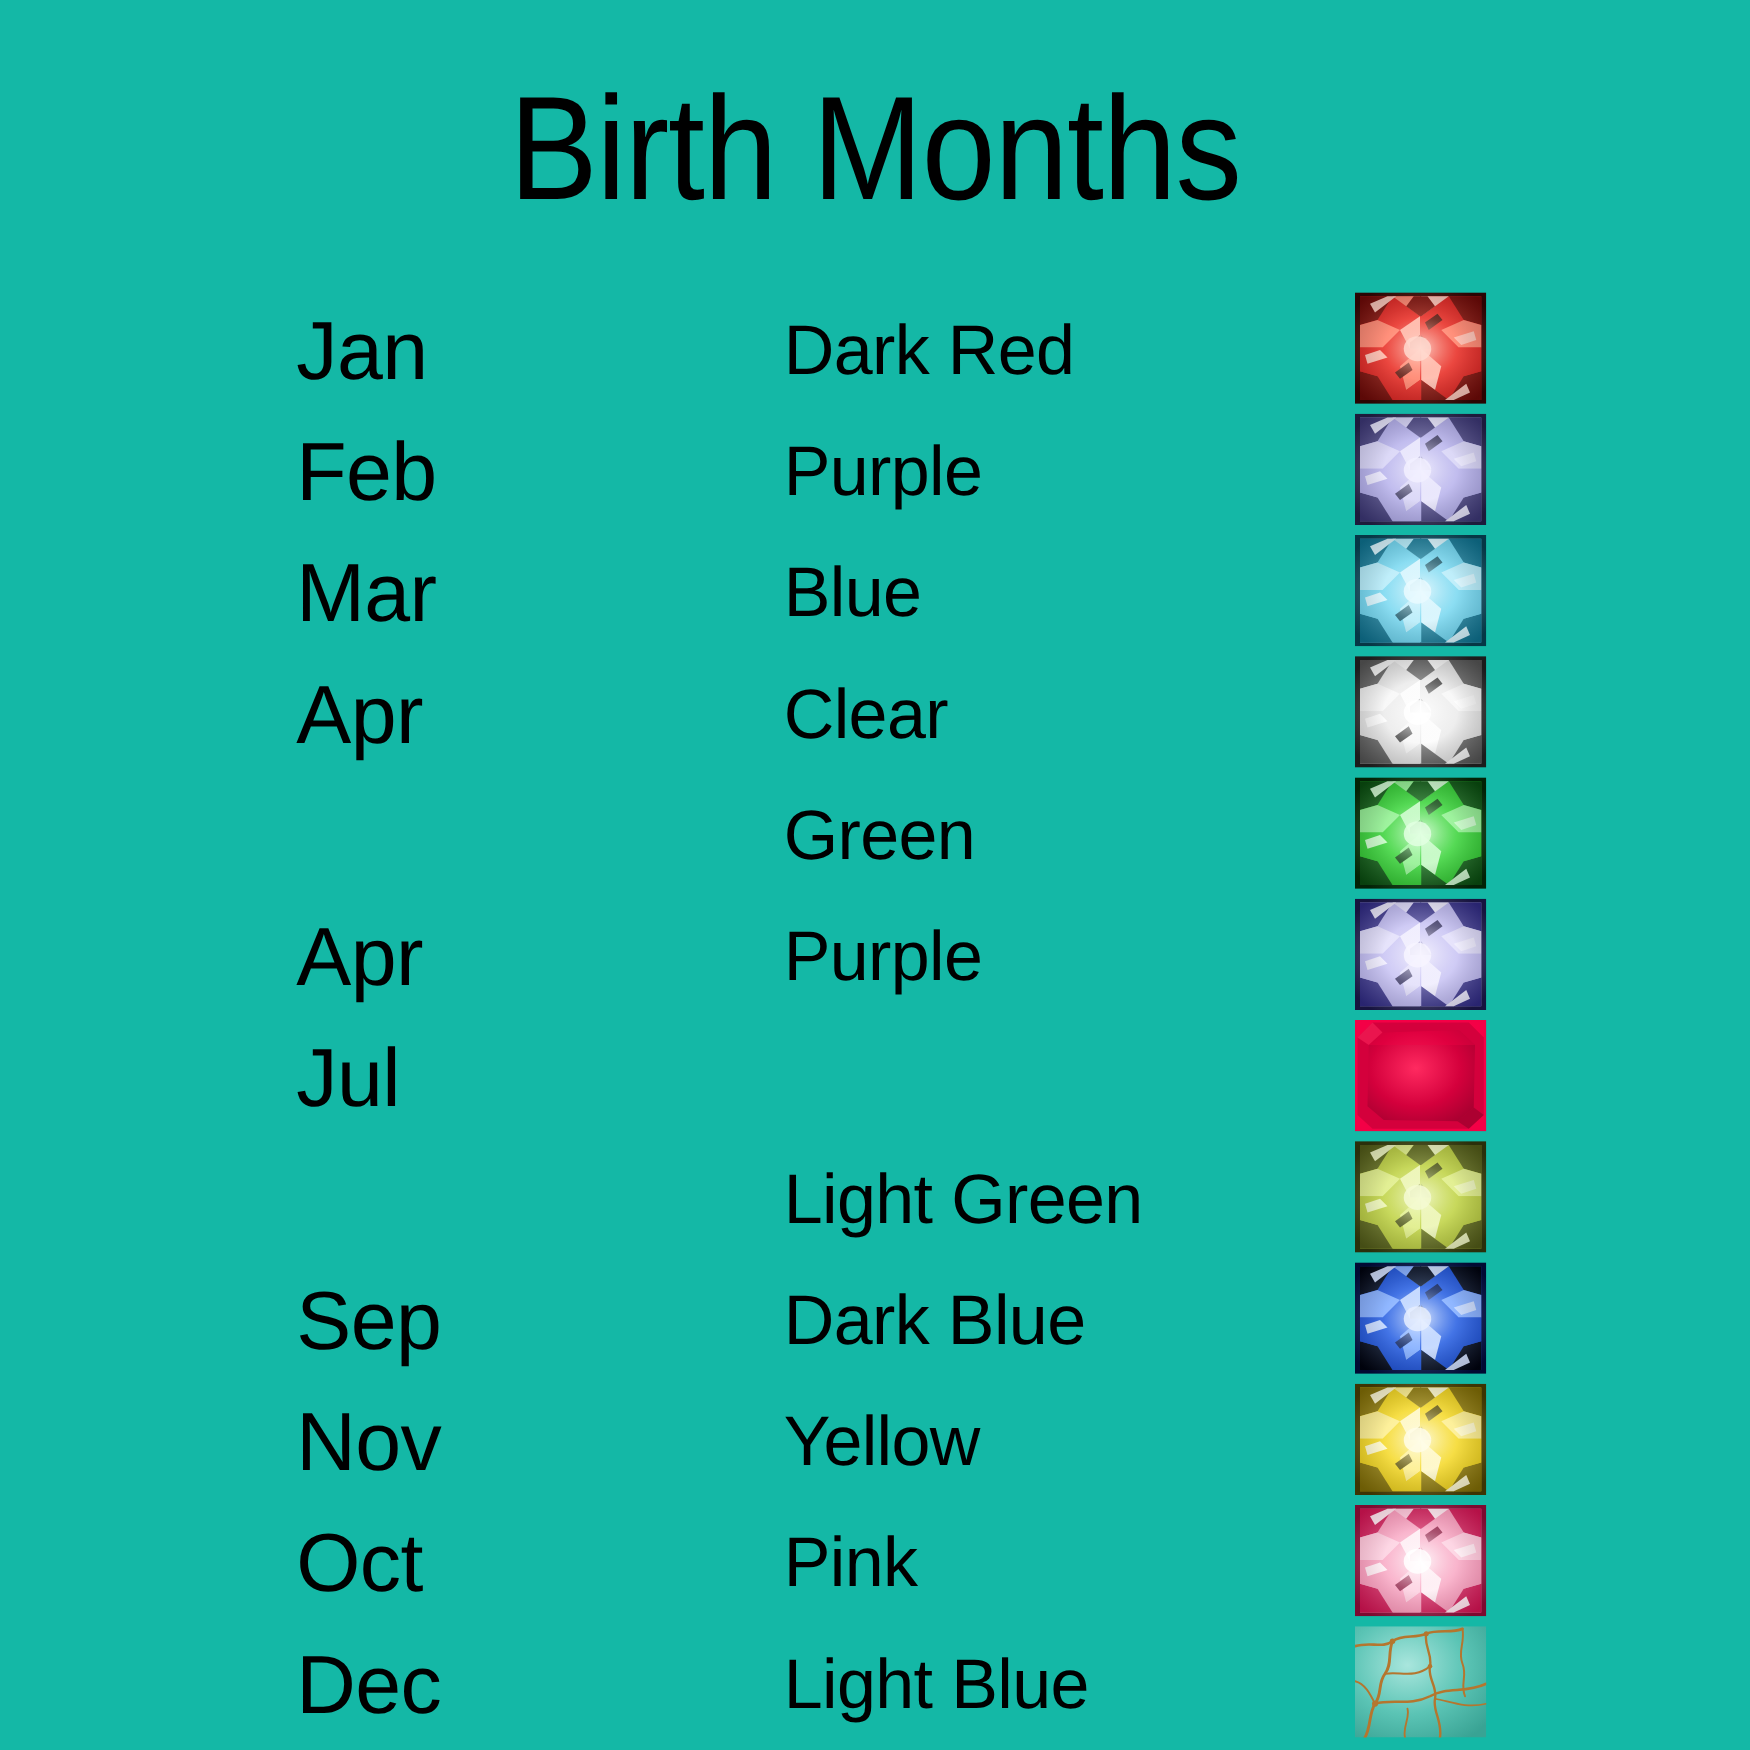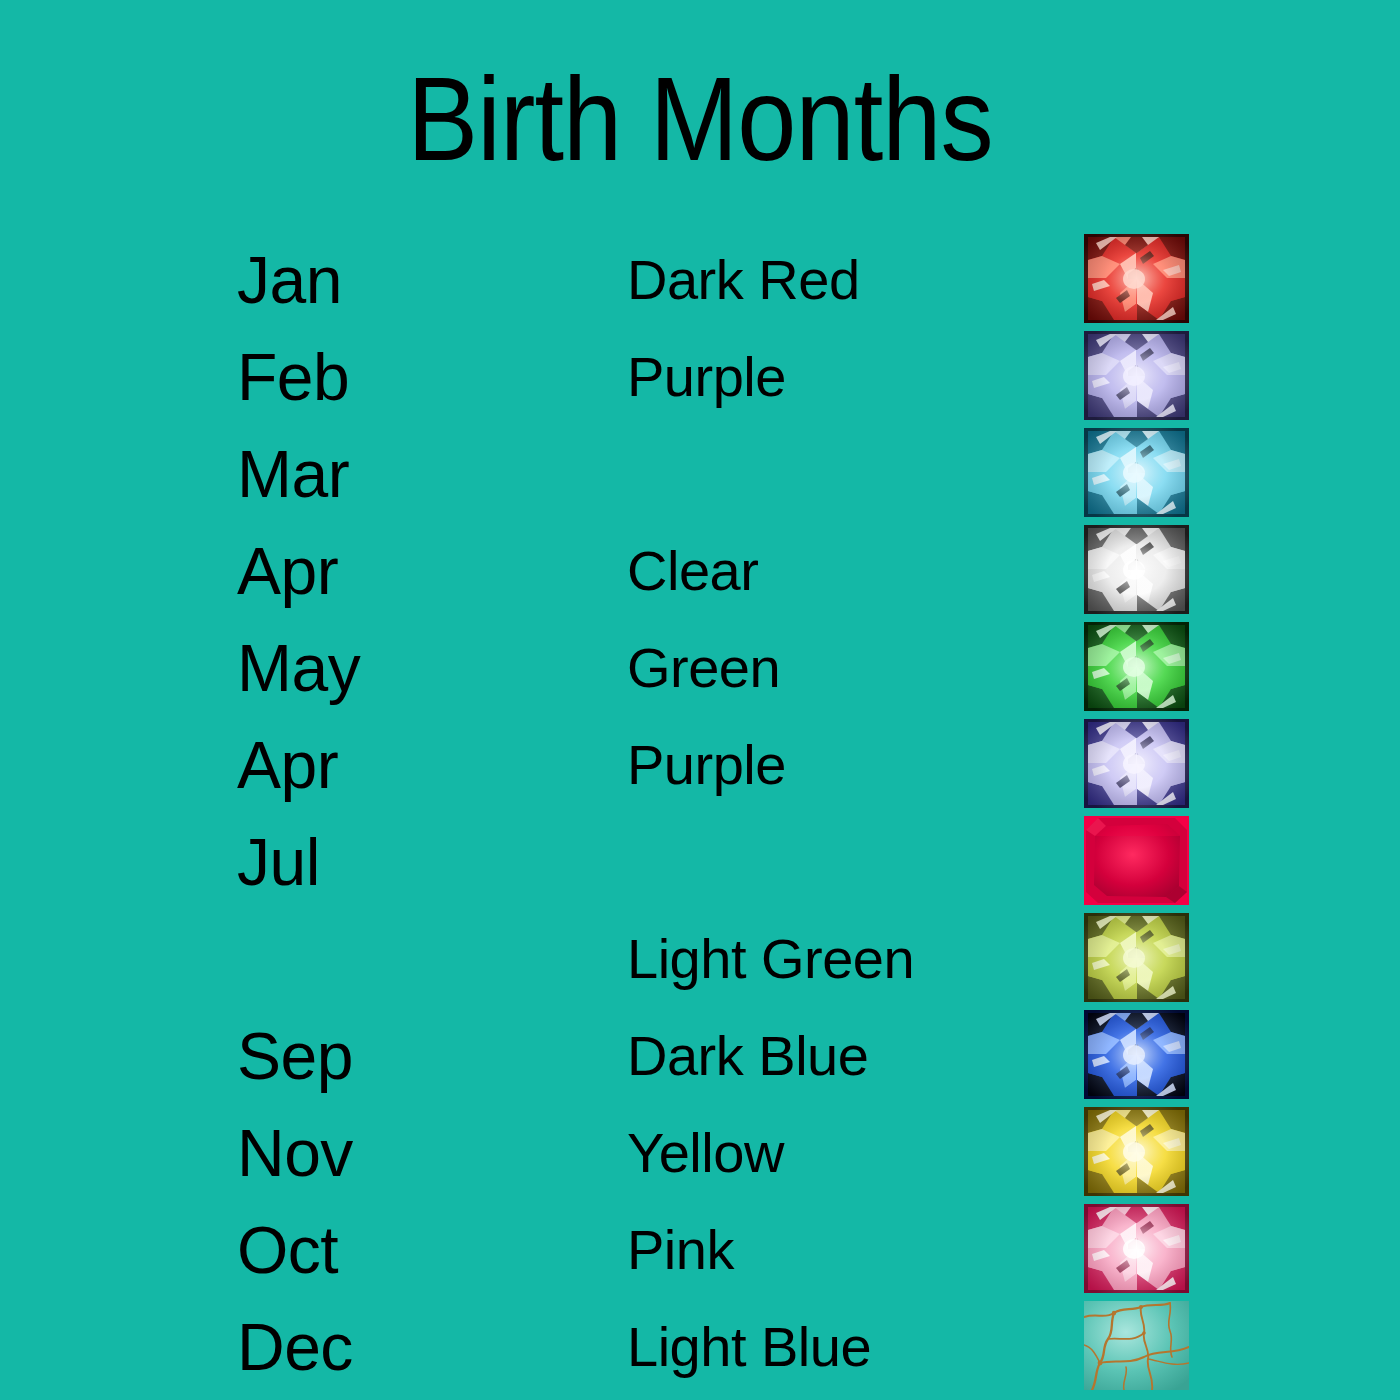--- a/index.html
+++ b/index.html
@@ -176,20 +176,21 @@
             <polygon points="97,38 85,42 79,36 95,31" fill="#f2f0ff"></polygon>
             <polygon points="56,24 66,17 70,22 59,30" fill="#1d1b3c"></polygon>
             <polygon points="46,62 36,69 32,64 43,56" fill="#1d1b3c"></polygon>
             <rect x="0" y="0" width="105" height="89" fill="url(#g1)"></rect>
             <ellipse cx="50" cy="45" rx="11" ry="10" fill="#f2f0ff" opacity="0.85"></ellipse>
           </svg>
         </div>
       </div>
       <div class="row">
         <div class="month">Mar</div>
+        <div class="colorname">Blue</div>
         <div class="gem">
           <svg viewBox="0 0 105 89" preserveAspectRatio="none" shape-rendering="geometricPrecision">
             <defs>
               <radialGradient id="g2" cx="50%" cy="50%" r="62%">
                 <stop offset="0%" stop-color="#eafaff" stop-opacity="0.95"></stop>
                 <stop offset="45%" stop-color="#bfeefa" stop-opacity="0.35"></stop>
                 <stop offset="100%" stop-color="#063746" stop-opacity="0.25"></stop>
               </radialGradient>
             </defs>
             <polygon points="0,0 105,0 105,89 0,89" fill="#063746"></polygon>
@@ -266,21 +267,20 @@
             <polygon points="8,50 20,46 26,52 10,57" fill="#ffffff"></polygon>
             <polygon points="97,38 85,42 79,36 95,31" fill="#ffffff"></polygon>
             <polygon points="56,24 66,17 70,22 59,30" fill="#1c1c1c"></polygon>
             <polygon points="46,62 36,69 32,64 43,56" fill="#1c1c1c"></polygon>
             <rect x="0" y="0" width="105" height="89" fill="url(#g3)"></rect>
             <ellipse cx="50" cy="45" rx="11" ry="10" fill="#ffffff" opacity="0.85"></ellipse>
           </svg>
         </div>
       </div>
       <div class="row">
-        <div class="month">May</div>
         <div class="colorname">Green</div>
         <div class="gem">
           <svg viewBox="0 0 105 89" preserveAspectRatio="none" shape-rendering="geometricPrecision">
             <defs>
               <radialGradient id="g4" cx="50%" cy="50%" r="62%">
                 <stop offset="0%" stop-color="#e2ffe2" stop-opacity="0.95"></stop>
                 <stop offset="45%" stop-color="#9df29d" stop-opacity="0.35"></stop>
                 <stop offset="100%" stop-color="#032206" stop-opacity="0.25"></stop>
               </radialGradient>
             </defs>

